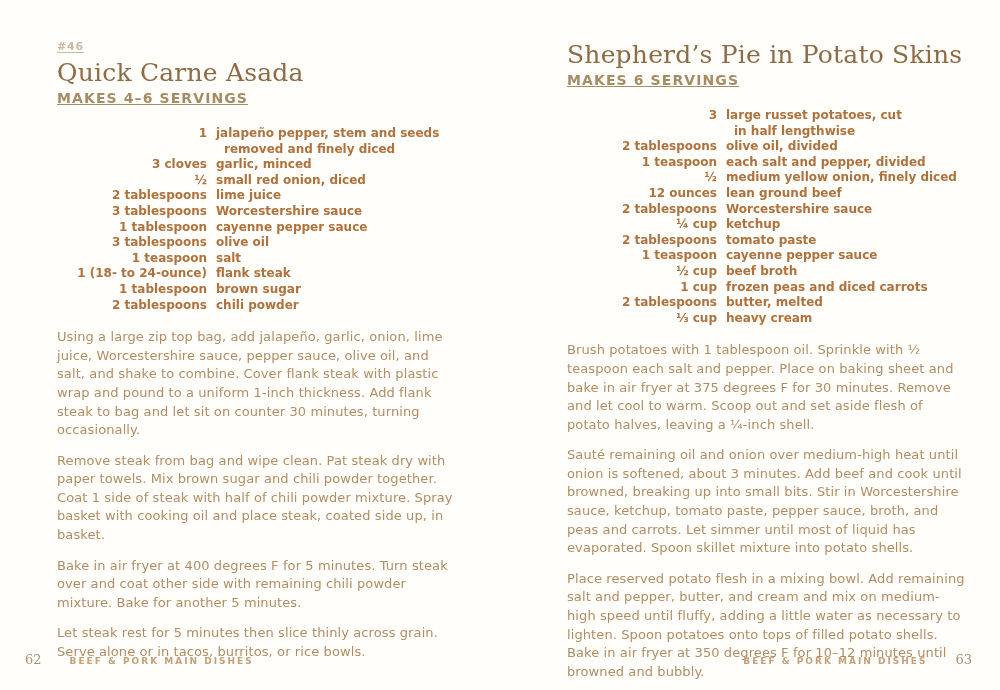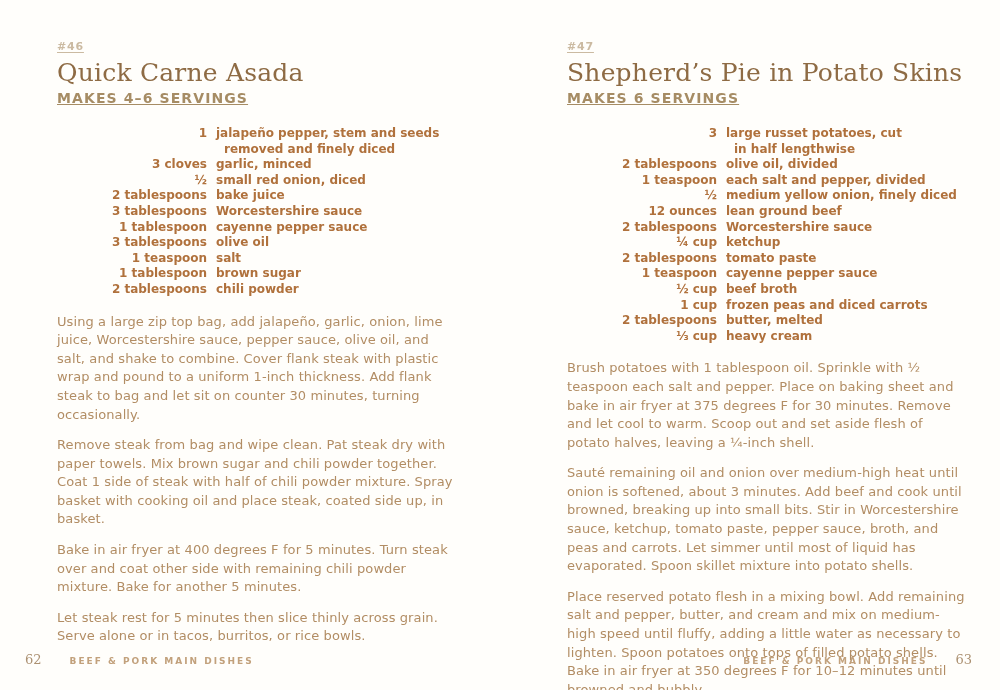--- a/index.html
+++ b/index.html
@@ -123,21 +123,21 @@
         <span class="ing-desc">garlic, minced</span>
       </div>
 
       <div class="ing-row">
         <span class="ing-qty">½</span>
         <span class="ing-desc">small red onion, diced</span>
       </div>
 
       <div class="ing-row">
         <span class="ing-qty">2 tablespoons</span>
-        <span class="ing-desc">bake juice</span>
+        <span class="ing-desc">lime juice</span>
       </div>
 
       <div class="ing-row">
         <span class="ing-qty">3 tablespoons</span>
         <span class="ing-desc">Worcestershire sauce</span>
       </div>
 
       <div class="ing-row">
         <span class="ing-qty">1 tablespoon</span>
         <span class="ing-desc">cayenne pepper sauce</span>
@@ -146,20 +146,24 @@
       <div class="ing-row">
         <span class="ing-qty">3 tablespoons</span>
         <span class="ing-desc">olive oil</span>
       </div>
 
       <div class="ing-row">
         <span class="ing-qty">1 teaspoon</span>
         <span class="ing-desc">salt</span>
       </div>
 
+      <div class="ing-row">
+        <span class="ing-qty">1 (18- to 24-ounce)</span>
+        <span class="ing-desc">flank steak</span>
+      </div>
 
       <div class="ing-row">
         <span class="ing-qty">1 tablespoon</span>
         <span class="ing-desc">brown sugar</span>
       </div>
 
       <div class="ing-row">
         <span class="ing-qty">2 tablespoons</span>
         <span class="ing-desc">chili powder</span>
       </div>
@@ -171,21 +175,20 @@
 
       <p class="method-p">Remove steak from bag and wipe clean. Pat steak dry with paper towels. Mix brown sugar and chili powder together. Coat 1 side of steak with half of chili powder mixture. Spray basket with cooking oil and place steak, coated side up, in basket.</p>
 
       <p class="method-p">Bake in air fryer at 400 degrees F for 5 minutes. Turn steak over and coat other side with remaining chili powder mixture. Bake for another 5 minutes.</p>
 
       <p class="method-p">Let steak rest for 5 minutes then slice thinly across grain. Serve alone or in tacos, burritos, or rice bowls.</p>
     </div>
 </section>
 
 <section class="page page-right">
-  <div class="recipe-number">#47</div>
   <h1 class="recipe-title">Shepherd’s Pie in Potato Skins</h1>
   <div class="servings">MAKES 6 SERVINGS</div>
 
   <div class="ingredients">
 
       <div class="ing-row">
         <span class="ing-qty">3</span>
         <span class="ing-desc">large russet potatoes, cut
 in half lengthwise</span>
       </div>

